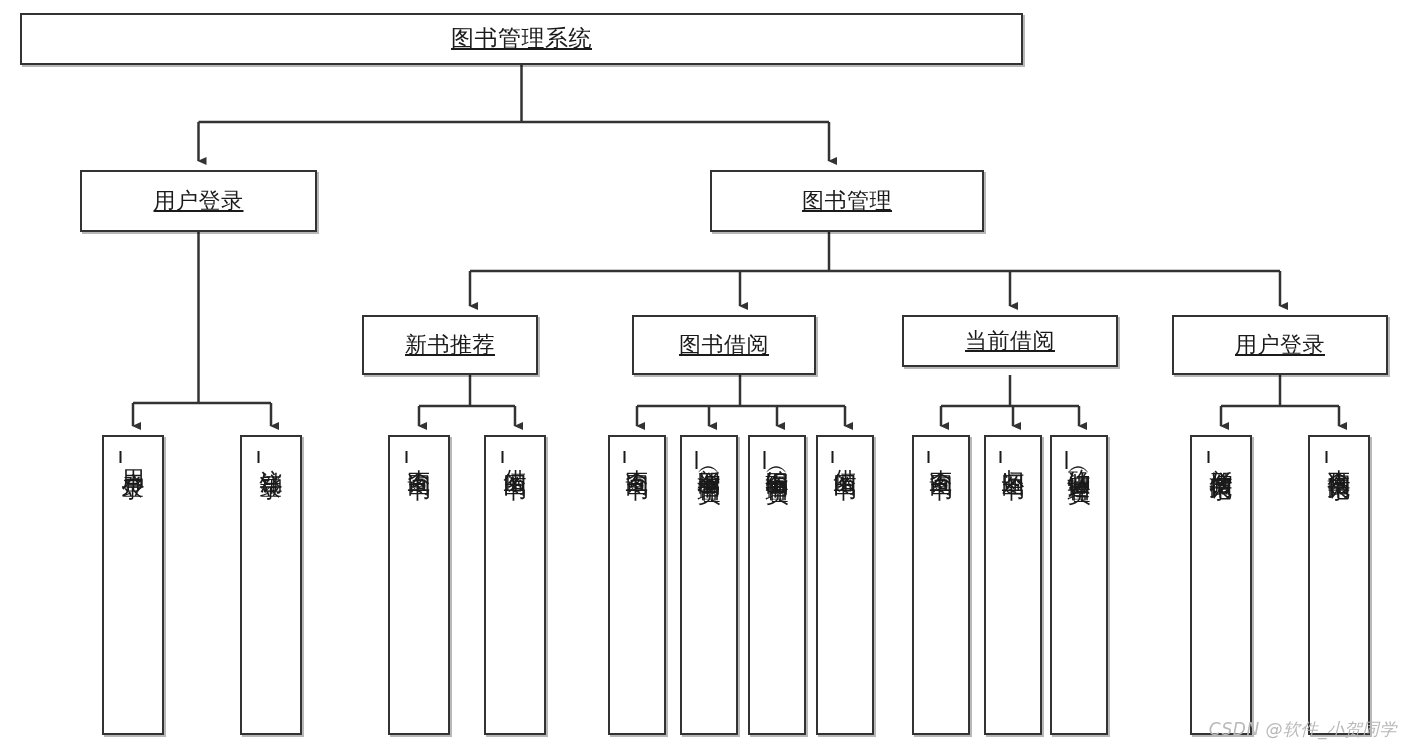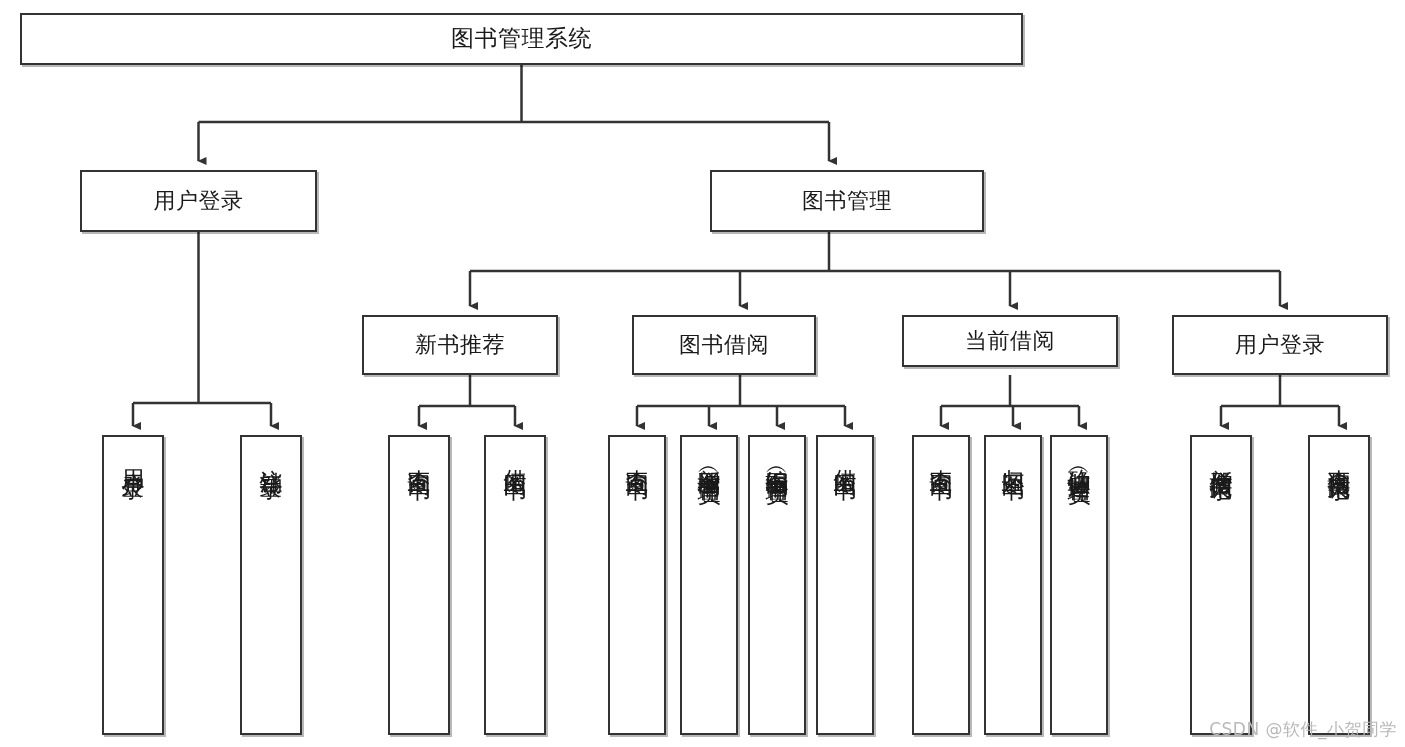--- a/index.html
+++ b/index.html
@@ -36,20 +36,21 @@
     align-items: center;
     justify-content: center;
     color: #1a1a1a;
   }
   .node-label {
     display: block;
     text-align: left;
     line-height: 1.18;
     letter-spacing: 0.5px;
     white-space: nowrap;
+    text-decoration: underline;
   }
   
   .node.horiz .node-label {
     font-size: 22px;
   }
   .node.root .node-label {
     font-size: 23px;
   }
   
   .node.vert {
@@ -71,20 +72,21 @@
   }
   #watermark {
     position: absolute;
     right: 8px;
     bottom: 6px;
     font-size: 17px;
     color: #b9b9b9;
     letter-spacing: 0.5px;
     white-space: nowrap;
     user-select: none;
+    font-style: italic;
   }
 </style>
 </head>
 <body>
 
 <div id="diagram-root">
 
   <svg id="edge-layer" viewBox="0 0 1405 747" width="1405" height="747" xmlns="http://www.w3.org/2000/svg">
     <defs>
       <marker id="arrowhead" markerWidth="10" markerHeight="10" refX="4" refY="8" orient="auto" markerUnits="userSpaceOnUse">
@@ -131,21 +133,21 @@
   <div id="node-layer">
       <div class="node horiz root" style="left: 20px; top: 13px; width: 1003px; height: 52px;">
         <span class="node-label">图书管理系统</span>
       </div>
       <div class="node horiz" style="left: 80px; top: 170px; width: 237px; height: 62px;">
         <span class="node-label">用户登录</span>
       </div>
       <div class="node horiz" style="left: 710px; top: 170px; width: 274px; height: 62px;">
         <span class="node-label">图书管理</span>
       </div>
-      <div class="node horiz" style="left: 362px; top: 315px; width: 196px; height: 60px;">
+      <div class="node horiz" style="left: 362px; top: 315px; width: 176px; height: 60px;">
         <span class="node-label">新书推荐</span>
       </div>
       <div class="node horiz" style="left: 632px; top: 315px; width: 184px; height: 60px;">
         <span class="node-label">图书借阅</span>
       </div>
       <div class="node horiz" style="left: 902px; top: 315px; width: 216px; height: 52px;">
         <span class="node-label">当前借阅</span>
       </div>
       <div class="node horiz" style="left: 1172px; top: 315px; width: 216px; height: 60px;">
         <span class="node-label">用户登录</span>

